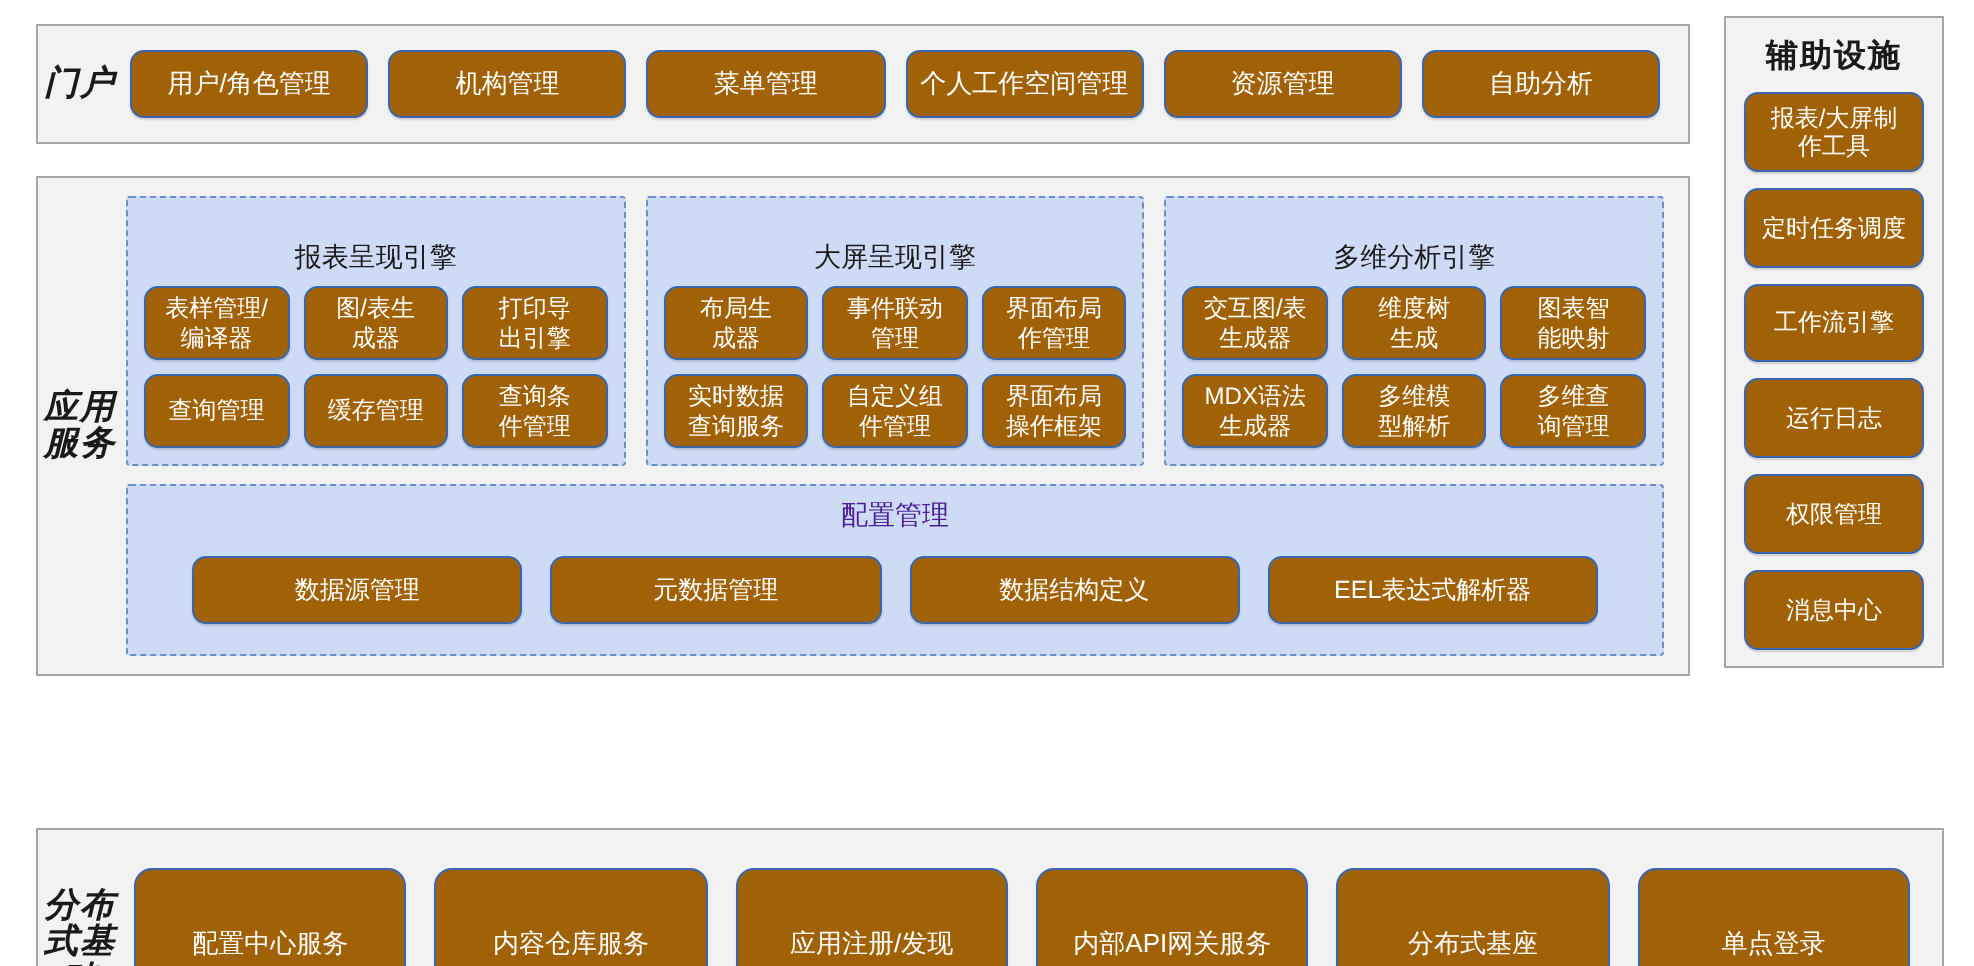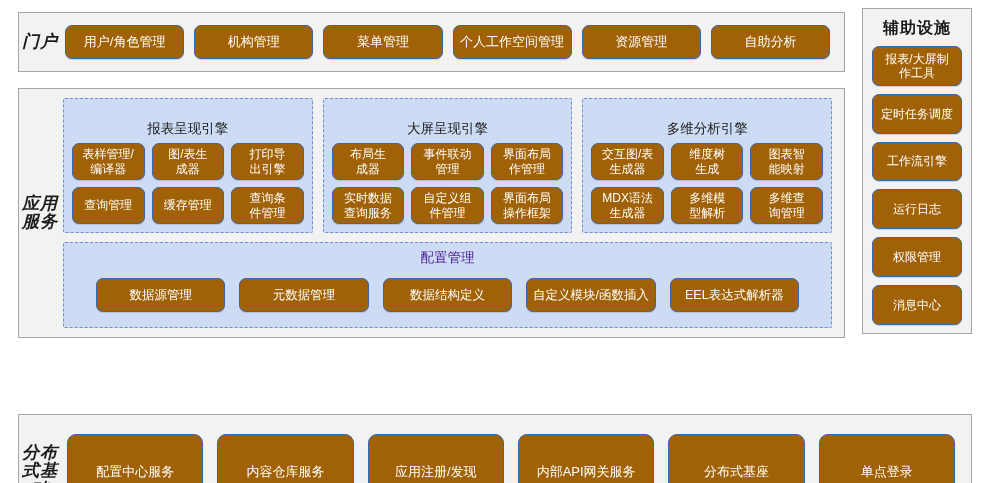--- a/index.html
+++ b/index.html
@@ -305,21 +305,20 @@
         </div>
 
       </div>
 
       <div id="config-group">
         <div id="config-title">配置管理</div>
         <div id="config-items">
           <div class="node">数据源管理</div>
           <div class="node">元数据管理</div>
           <div class="node">数据结构定义</div>
-          <div class="node">自定义模块/函数插入</div>
           <div class="node">EEL表达式解析器</div>
         </div>
       </div>
 
     </div>
   </div>
 
   <div class="panel" id="aux-panel">
     <div id="aux-title">辅助设施</div>
     <div id="aux-items">

